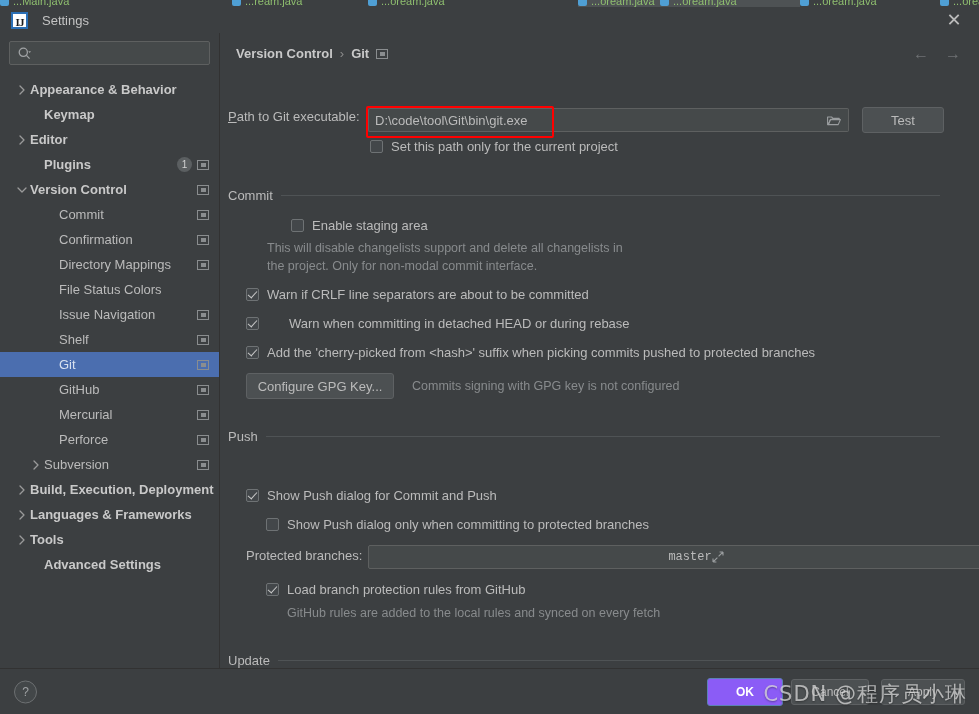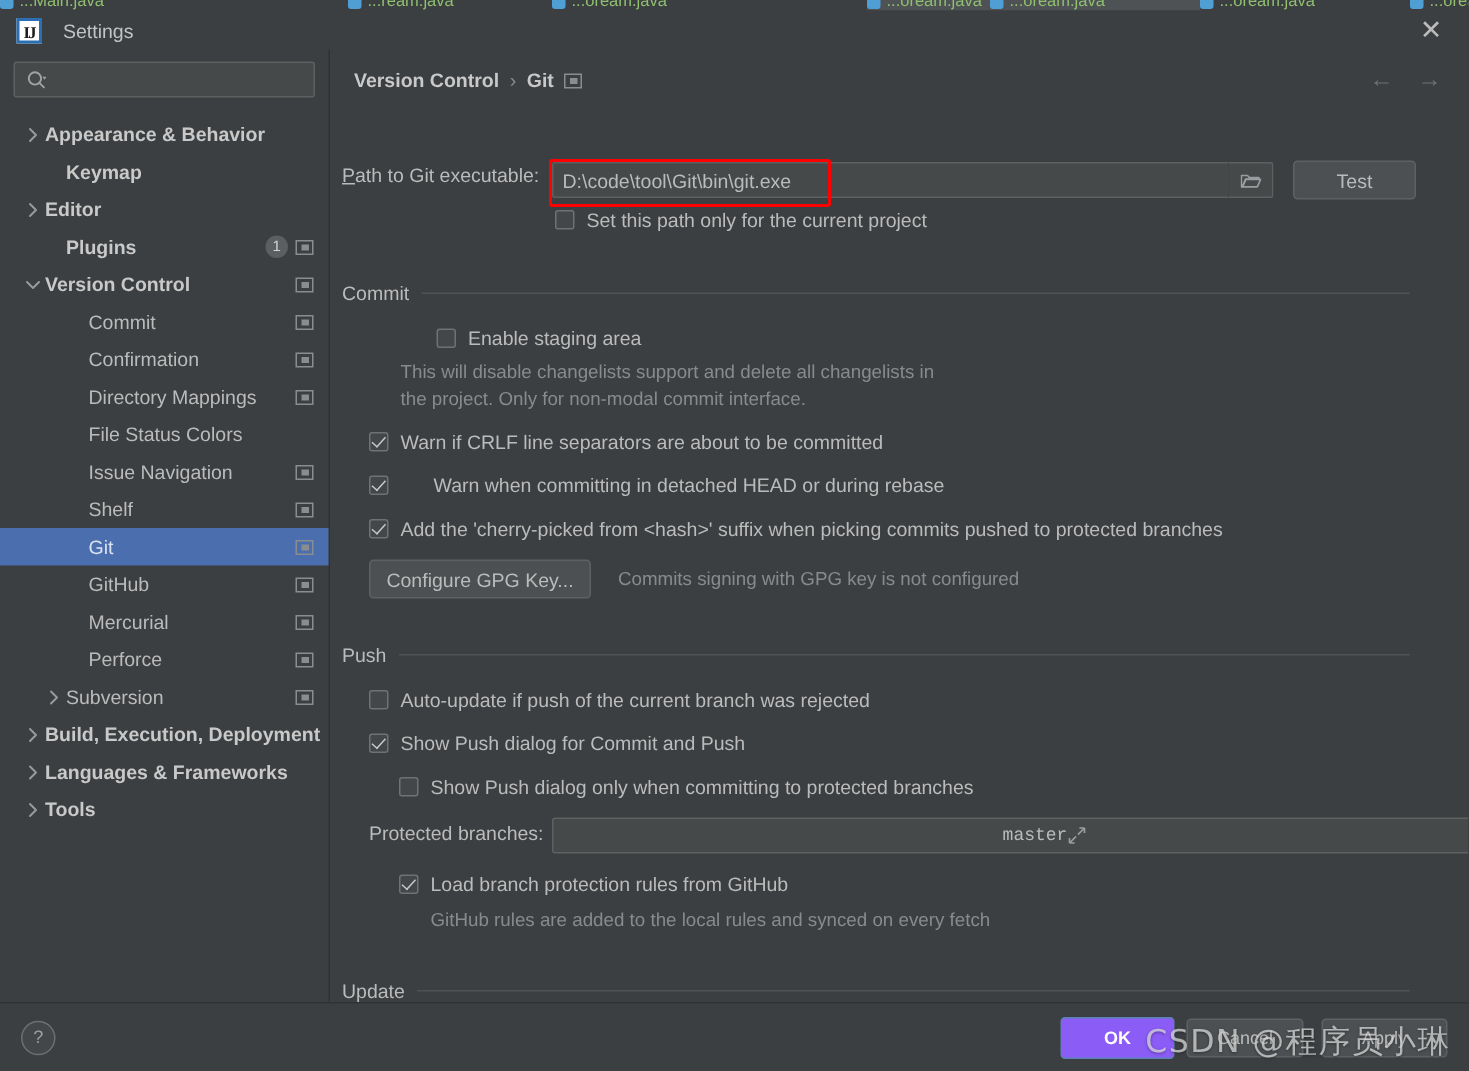--- a/index.html
+++ b/index.html
@@ -427,20 +427,25 @@
           </div>
           <div class="tree-row">
             <span style="display: inline-block; flex: 0 0 auto; width: 14px;"></span>
             <span class="tw">
               <svg width="8" height="10" viewBox="0 0 8 10">
                 <path d="M2 1 L6 5 L2 9" stroke="#9a9a9a" stroke-width="1.3" fill="none" stroke-linecap="round" stroke-linejoin="round"></path>
               </svg>
             </span>
             <span class="tree-label bold">Tools</span>
           </div>
+          <div class="tree-row">
+            <span style="display: inline-block; flex: 0 0 auto; width: 28px;"></span>
+            <span class="tw"></span>
+            <span class="tree-label bold">Advanced Settings</span>
+          </div>
         </div>
     </div>
 
     <div class="content">
 
       <div class="breadcrumb">
         <span>Version Control</span>
         <span class="bc-sep">›</span>
         <span>Git</span>
         <span class="proj-icon">
@@ -502,24 +507,20 @@
       </div>
 
       <div class="btn" style="position:absolute; left:26px; top:340px; width:148px;">Configure GPG Key...</div>
       <div class="hint" style="position:absolute; left:192px; top:344px;">Commits signing with GPG key is not configured</div>
 
       <div class="section" style="left:8px; top:396px;">
         <span class="sec-title">Push</span>
         <span class="sec-line"></span>
       </div>
 
-      <div class="cb-row" style="position:absolute; left:26px; top:426px;">
-        <span class="cbox"></span>
-        <span class="cb-label">Auto-update if push of the current branch was rejected</span>
-      </div>
       <div class="cb-row" style="position:absolute; left:26px; top:455px;">
         <span class="cbox checked"></span>
         <span class="cb-label">Show Push dialog for Commit and Push</span>
       </div>
       <div class="cb-row" style="position:absolute; left:46px; top:484px;">
         <span class="cbox"></span>
         <span class="cb-label">Show Push dialog only when committing to protected branches</span>
       </div>
 
       <div class="row" style="left:26px; top:515px;">

